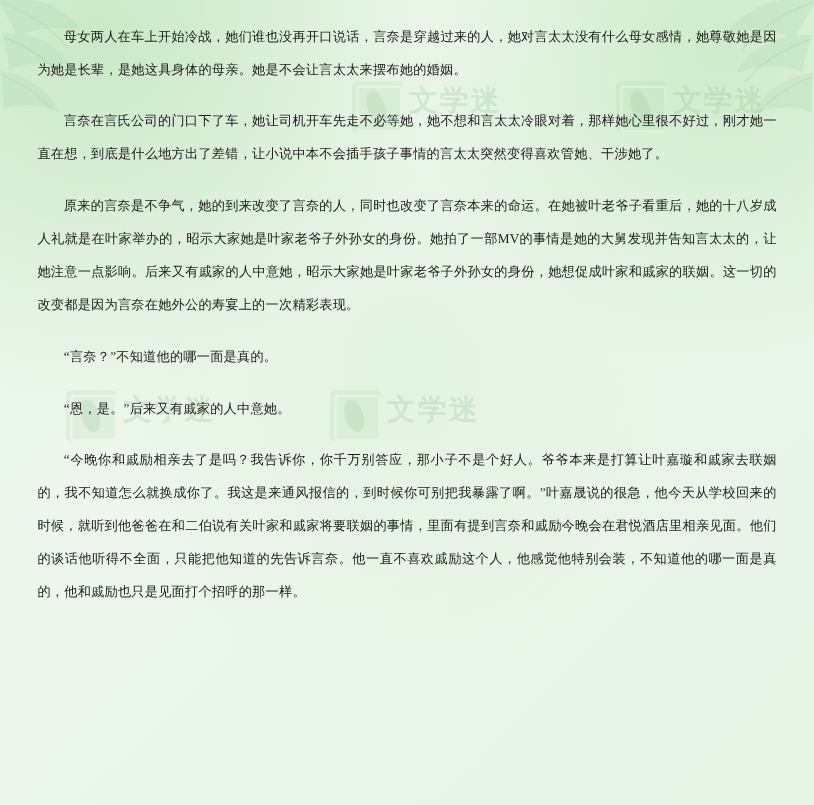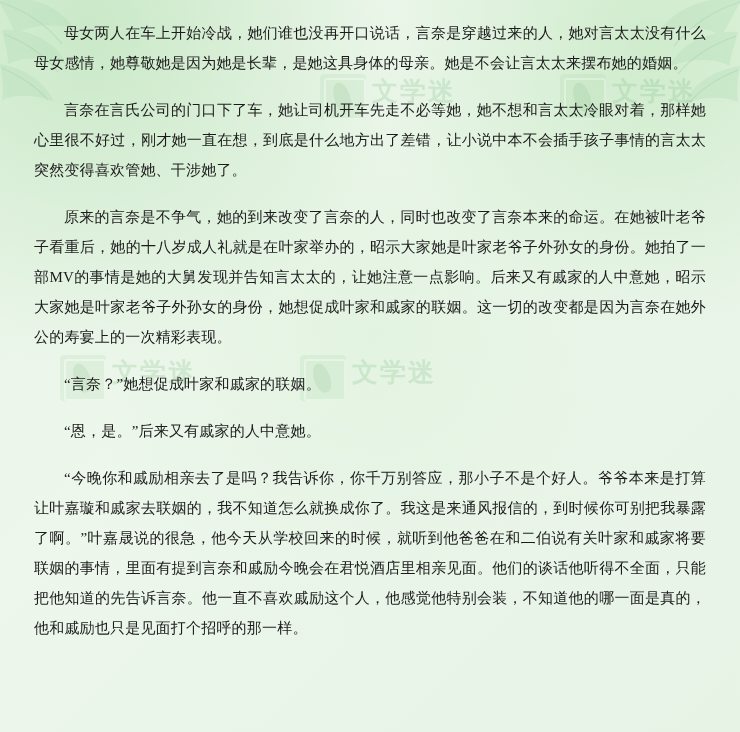--- a/index.html
+++ b/index.html
@@ -82,21 +82,21 @@
   .wm-3 { top: 355px; left: 60px; }
   .wm-4 { top: 355px; left: 300px; }
 
   #content {
     position: relative;
     z-index: 5;
     padding: 18px 34px 10px 34px;
   }
   p.para {
     margin: 0 0 17px 0;
-    font-size: 15px;
+    font-size: 12px;
     line-height: 30px;
     color: #1b1b1b;
     text-indent: 2em;
     text-align: justify;
     letter-spacing: 0.2px;
   }
   p.para.quote {
     text-indent: 2em;
   }
 </style>
@@ -144,17 +144,17 @@
   </div>
   <div class="watermark wm-4">
     <div class="wm-badge"></div>
     <div class="wm-text">文学迷</div>
   </div>
 
   <div id="content">
     <p class="para">母女两人在车上开始冷战，她们谁也没再开口说话，言奈是穿越过来的人，她对言太太没有什么母女感情，她尊敬她是因为她是长辈，是她这具身体的母亲。她是不会让言太太来摆布她的婚姻。</p>
     <p class="para">言奈在言氏公司的门口下了车，她让司机开车先走不必等她，她不想和言太太冷眼对着，那样她心里很不好过，刚才她一直在想，到底是什么地方出了差错，让小说中本不会插手孩子事情的言太太突然变得喜欢管她、干涉她了。</p>
     <p class="para">原来的言奈是不争气，她的到来改变了言奈的人，同时也改变了言奈本来的命运。在她被叶老爷子看重后，她的十八岁成人礼就是在叶家举办的，昭示大家她是叶家老爷子外孙女的身份。她拍了一部MV的事情是她的大舅发现并告知言太太的，让她注意一点影响。后来又有戚家的人中意她，昭示大家她是叶家老爷子外孙女的身份，她想促成叶家和戚家的联姻。这一切的改变都是因为言奈在她外公的寿宴上的一次精彩表现。</p>
-    <p class="para quote">“言奈？”她想促成叶家和戚家的联姻。</p>
+    <p class="para quote">“言奈？”不知道他的哪一面是真的。</p>
     <p class="para quote">“恩，是。”后来又有戚家的人中意她。</p>
     <p class="para quote">“今晚你和戚励相亲去了是吗？我告诉你，你千万别答应，那小子不是个好人。爷爷本来是打算让叶嘉璇和戚家去联姻的，我不知道怎么就换成你了。我这是来通风报信的，到时候你可别把我暴露了啊。”叶嘉晟说的很急，他今天从学校回来的时候，就听到他爸爸在和二伯说有关叶家和戚家将要联姻的事情，里面有提到言奈和戚励今晚会在君悦酒店里相亲见面。他们的谈话他听得不全面，只能把他知道的先告诉言奈。他一直不喜欢戚励这个人，他感觉他特别会装，不知道他的哪一面是真的，他和戚励也只是见面打个招呼的那一样。</p>
   </div>
 </div>
 
 </body></html>

